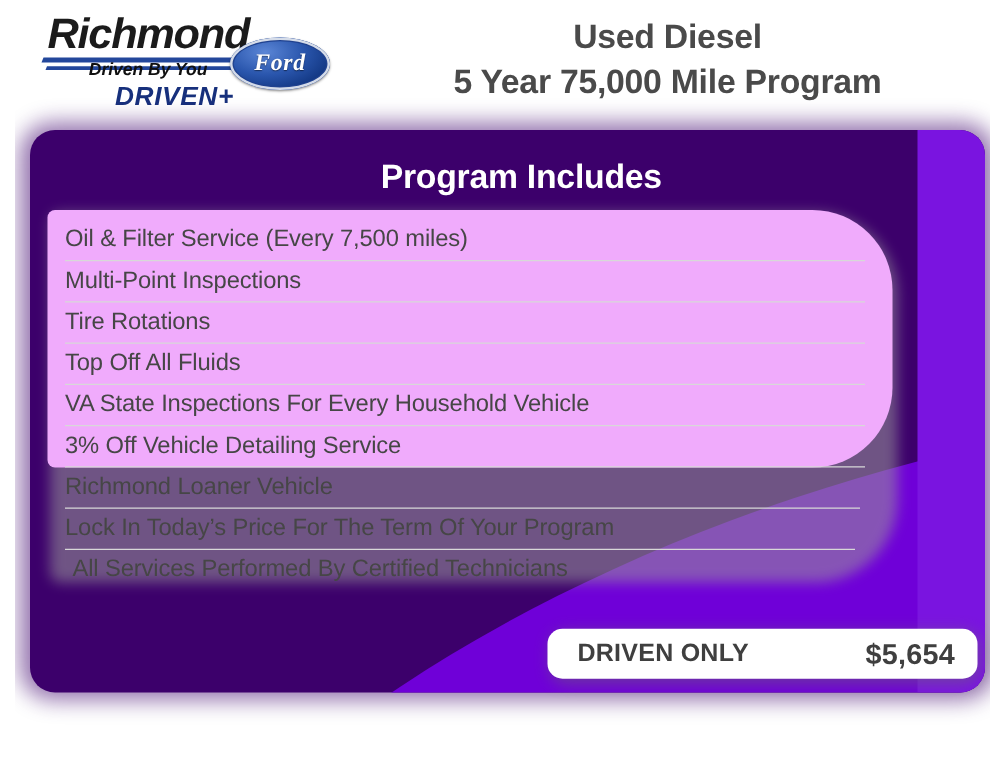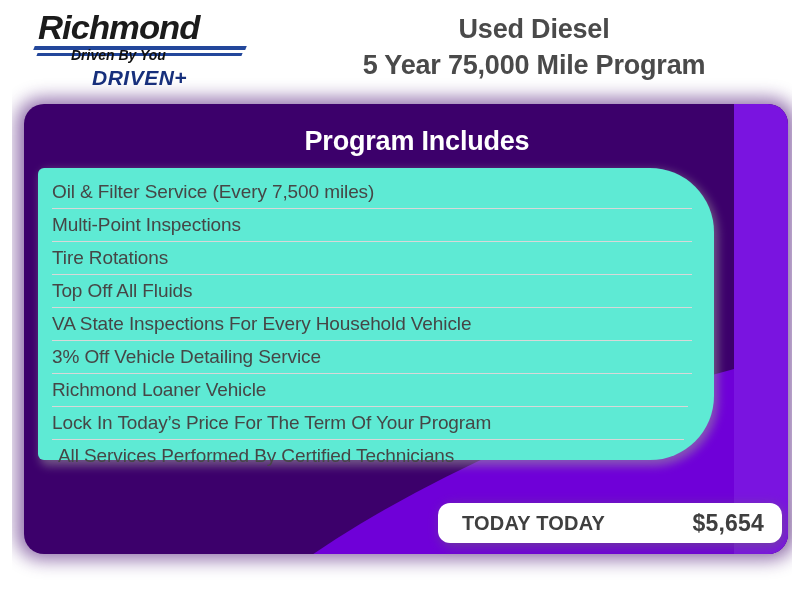--- a/index.html
+++ b/index.html
@@ -86,22 +86,22 @@
   .banner-txt{
     color:#ffffff;font-size:27px;font-weight:bold;letter-spacing:-0.2px;
   }
 
   
   .listbox-shadow{
     position:absolute;left:28px;top:74px;width:678px;height:296px;
     background:#9a9a9a;border-radius:8px 66px 66px 8px;filter:blur(5px);opacity:.55;
   }
   .listbox{
-    position:absolute;left:26px;top:72px;width:676px;height:292px;
-    background:#5eead4;border-radius:6px 64px 64px 6px;
+    position:absolute;left:26px;top:72px;width:676px;height:206px;
+    background:#f0abfc;border-radius:6px 64px 64px 6px;
     padding:8px 0 0 0;box-sizing:border-box;
   }
   .row{
     height:32px;margin:0 22px 0 14px;
     display:flex;align-items:center;
     border-bottom:1px solid #d8d8d8;
   }
   .row:last-child{border-bottom:none;margin-left:20px;}
   .row-txt{
     font-size:19px;color:#464646;white-space:nowrap;letter-spacing:-0.1px;
@@ -130,20 +130,23 @@
 <body>
 
 <div class="stage">
 
   <div class="header">
 
     <div class="logo">
       <div class="logo-word">Richmond</div>
       <div class="logo-stripe s1"></div>
       <div class="logo-stripe s2"></div>
+      <div class="logo-oval">
+        <div class="logo-oval-txt">Ford</div>
+      </div>
       <div class="logo-tag">Driven By You</div>
       <div class="logo-driven">DRIVEN+</div>
     </div>
 
     <div class="title">
       <div>Used Diesel</div>
       <div>5 Year 75,000 Mile Program</div>
     </div>
   </div>
 
@@ -184,18 +187,18 @@
         <div class="row">
           <span class="row-txt">Lock In Today’s Price For The Term Of Your Program</span>
         </div>
         <div class="row">
           <span class="row-txt">All Services Performed By Certified Technicians</span>
         </div>
       </div>
 
     <div class="pill-shadow"></div>
     <div class="pill">
-      <span class="pill-label">TODAY TODAY</span>
+      <span class="pill-label">DRIVEN ONLY</span>
       <span class="pill-price">$5,654</span>
     </div>
   </div>
 
 </div>
 
 </body></html>

